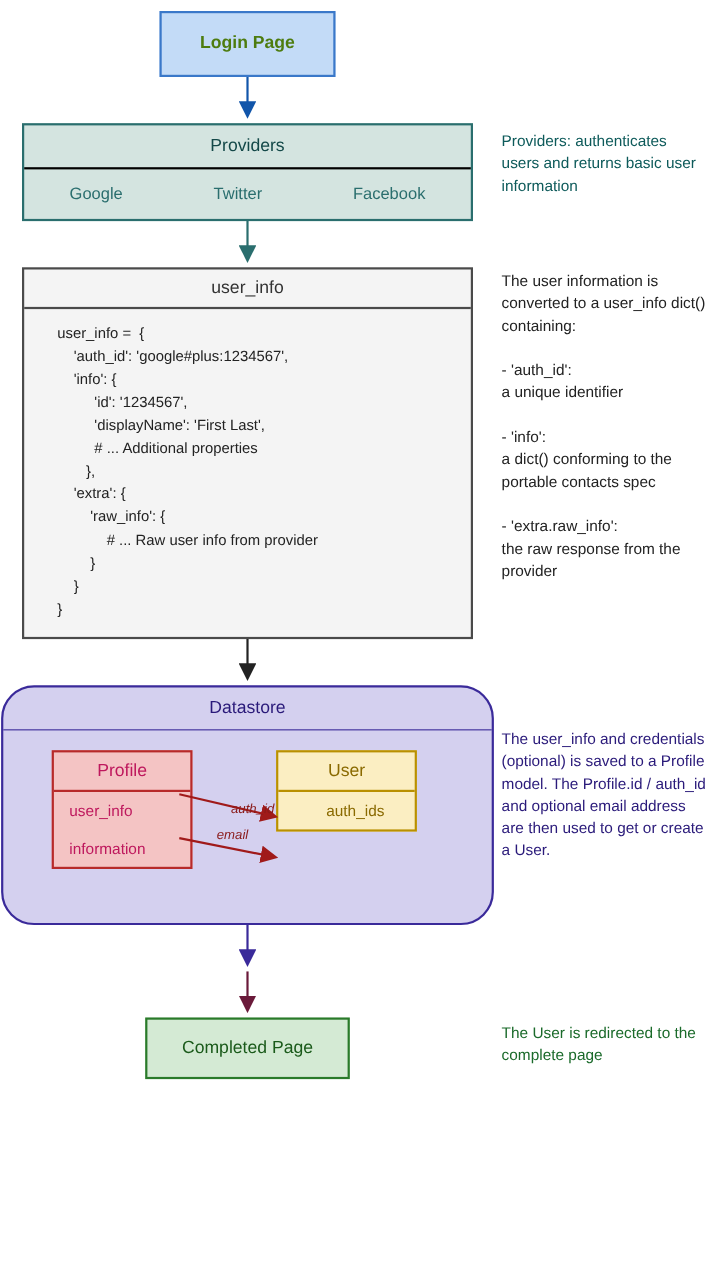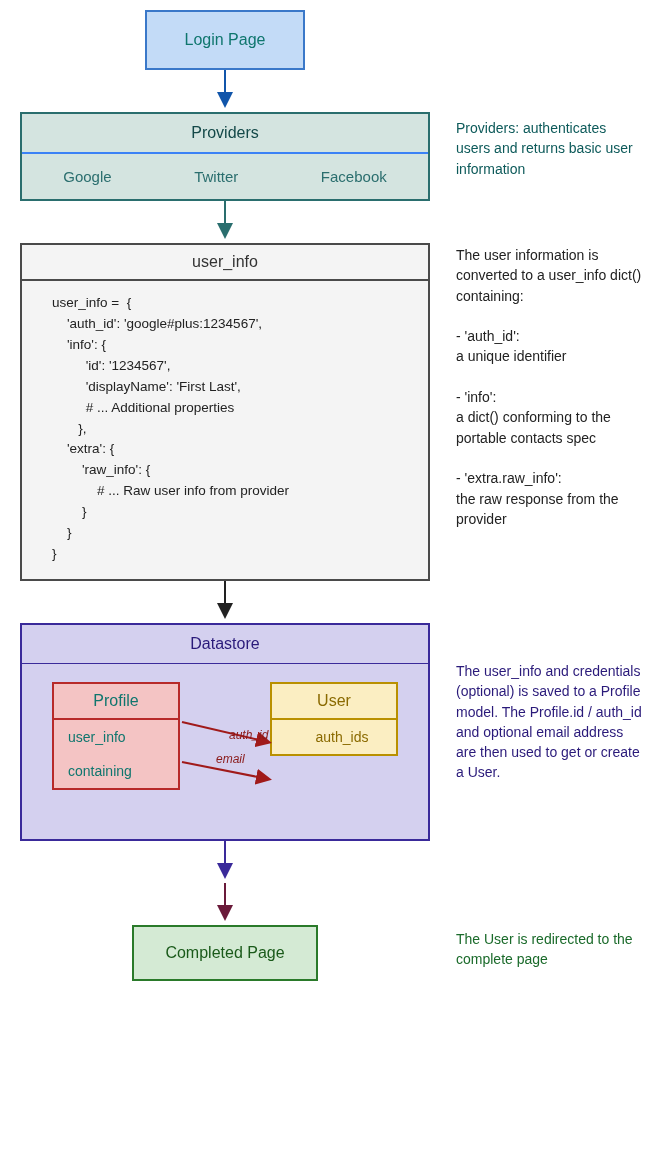--- a/index.html
+++ b/index.html
@@ -16,38 +16,39 @@
   .side-col { flex: 1; padding-left: 16px; font-size: 14px; line-height: 1.45; }
   .box { border: 2px solid; text-align: center; }
   .arrow-wrap { display: flex; justify-content: center; }
   
   
   .login-box {
     width: 160px;
     height: 60px;
     background: #c3dbf7;
     border-color: #3a78c9;
-    color: #0f766e;
+    color: #4d7c0f;
     display: flex;
     align-items: center;
     justify-content: center;
     font-size: 16px;
+    font-weight: bold;
   }
   
   
   .providers-box {
     width: 410px;
     border-color: #2a6e6e;
     background: #d4e4e0;
   }
   .providers-header {
     color: #134848;
     font-size: 16px;
     padding: 10px 0;
-    border-bottom: 2px solid #3b82f6;
+    border-bottom: 2px solid #000000;
   }
   .providers-row {
     display: flex;
     justify-content: space-around;
     padding: 14px 0;
     color: #2a6e6e;
     font-size: 15px;
   }
   .side-providers { color: #0d5a5a; margin-top: 6px; }
 
@@ -70,23 +71,24 @@
     font-size: 13.5px;
     line-height: 1.55;
     color: #222;
     white-space: pre;
     padding: 12px 8px 14px 30px;
   }
   .side-userinfo { color: #222; margin-top: 2px; }
   
   
   .datastore-box {
-    width: 410px;
+    width: 448px;
     border-color: #3a2a9a;
     background: #d4d0ef;
+    border-radius: 30px;
   }
   .datastore-header {
     color: #2a1a7a;
     padding: 10px 0;
     border-bottom: 1.5px solid #3a2a9a;
     font-size: 16px;
   }
   .datastore-body {
     position: relative;
     height: 175px;
@@ -103,22 +105,22 @@
     font-size: 16px;
   }
   .inner-entity .ent-row {
     padding: 9px 0 9px 14px;
     text-align: left;
     font-size: 14px;
   }
   .profile {
     background: #f4c4c4;
     border-color: #b72a2a;
-    color: #0f766e;
-    top: 18px; left: 30px;
+    color: #be185d;
+    top: 18px; left: 44px;
   }
   .profile .ent-head { border-color: #b72a2a; }
   .user {
     background: #fbeec2;
     border-color: #b99000;
     color: #8a6a00;
     top: 18px; left: 248px;
     width: 128px;
   }
   .user .ent-head { border-color: #b99000; }
@@ -269,21 +271,21 @@
   </div>
 
   <div class="row">
     <div class="main-col">
       <div class="box datastore-box">
         <div class="datastore-header">Datastore</div>
         <div class="datastore-body">
           <div class="inner-entity profile">
             <div class="ent-head">Profile</div>
             <div class="ent-row">user_info</div>
-            <div class="ent-row">containing</div>
+            <div class="ent-row">information</div>
           </div>
           <div class="inner-entity user">
             <div class="ent-head">User</div>
             <div class="ent-row">auth_ids</div>
           </div>
           <svg style="position:absolute;top:0;left:0;" width="410" height="175">
             <defs>
                 <marker id="mred" markerWidth="8" markerHeight="8" refX="6" refY="4" orient="auto">
                   <path d="M0,0 L8,4 L0,8 Z" fill="#a01a1a"></path>
                 </marker>

